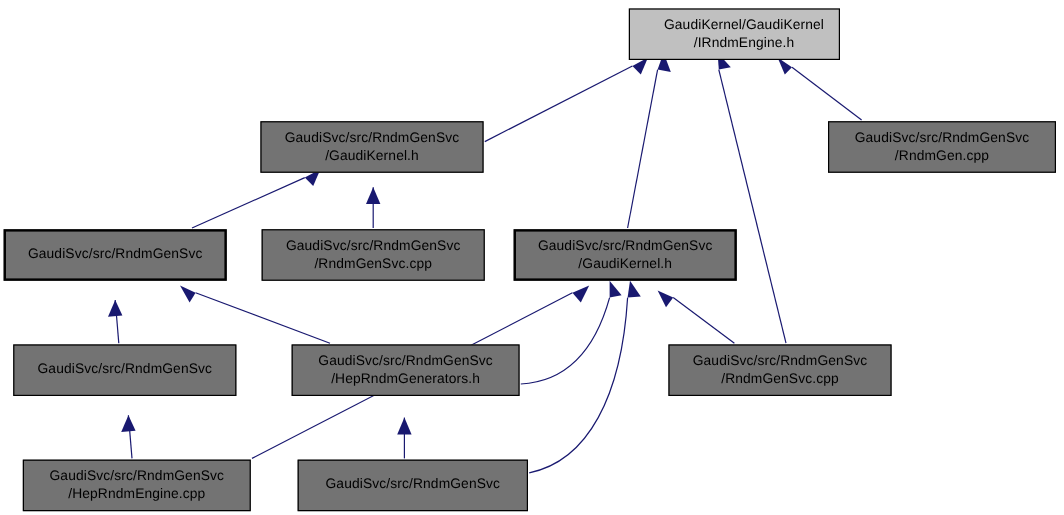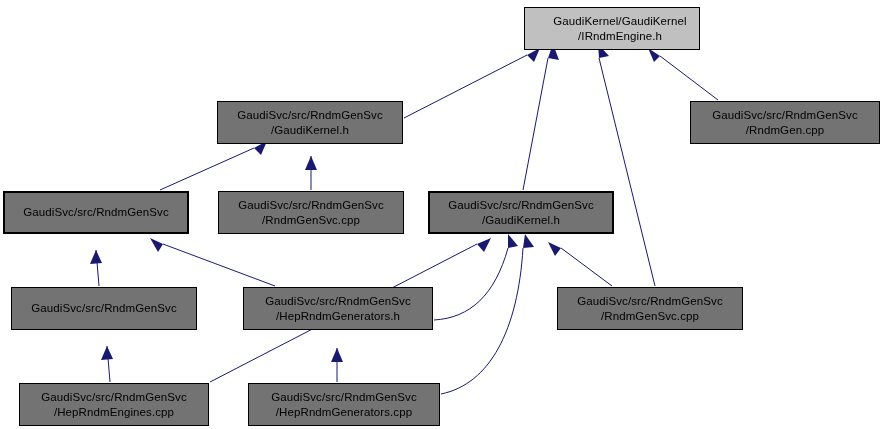--- a/index.html
+++ b/index.html
@@ -134,21 +134,20 @@
     <span class="line2">/HepRndmGenerators.h</span>
   </div>
 
   <div class="node" style="left:557px; top:287px; width:186px; height:43px;">
     <span class="line1">GaudiSvc/src/RndmGenSvc</span>
     <span class="line2">/RndmGenSvc.cpp</span>
   </div>
 
   <div class="node" style="left:19px; top:383px; width:190px; height:43px;">
     <span class="line1">GaudiSvc/src/RndmGenSvc</span>
-    <span class="line2">/HepRndmEngines.cpp</span>
+    <span class="line2">/HepRndmEngine.cpp</span>
   </div>
 
   <div class="node" style="left:248px; top:383px; width:192px; height:43px;">
     <span class="line1">GaudiSvc/src/RndmGenSvc</span>
-    <span class="line2">/HepRndmGenerators.cpp</span>
   </div>
 
 </div>
 
 </body></html>

